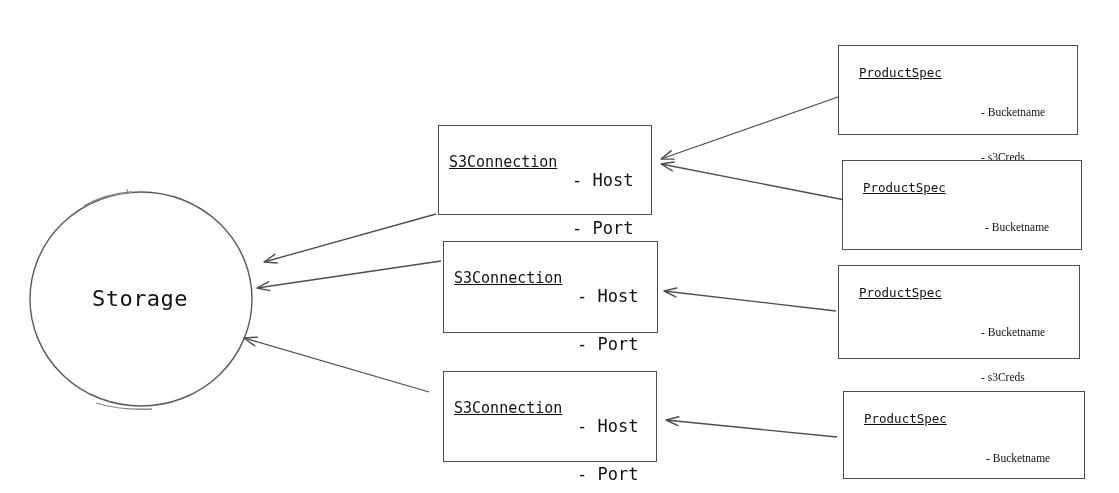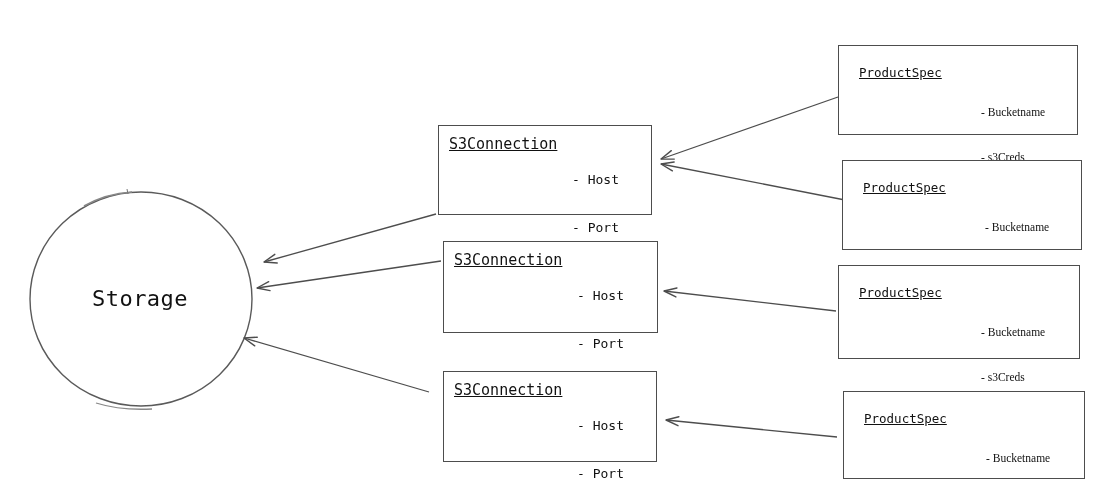--- a/index.html
+++ b/index.html
@@ -32,27 +32,27 @@
     position: absolute;
     white-space: pre;
     text-decoration: underline;
   }
   .node .attrs {
     position: absolute;
     white-space: pre;
   }
   .s3 .title {
     left: 10px;
-    top: 9px;
+    top: 27px;
     font-size: 15px;
   }
   .s3 .attrs {
     left: 133px;
     top: 14px;
-    font-size: 13px;
+    font-size: 17px;
     line-height: 16px;
   }
   .ps .title {
     left: 20px;
     top: 19px;
     font-size: 12.5px;
   }
   .ps .attrs {
     left: 142px;
     top: 29px;

